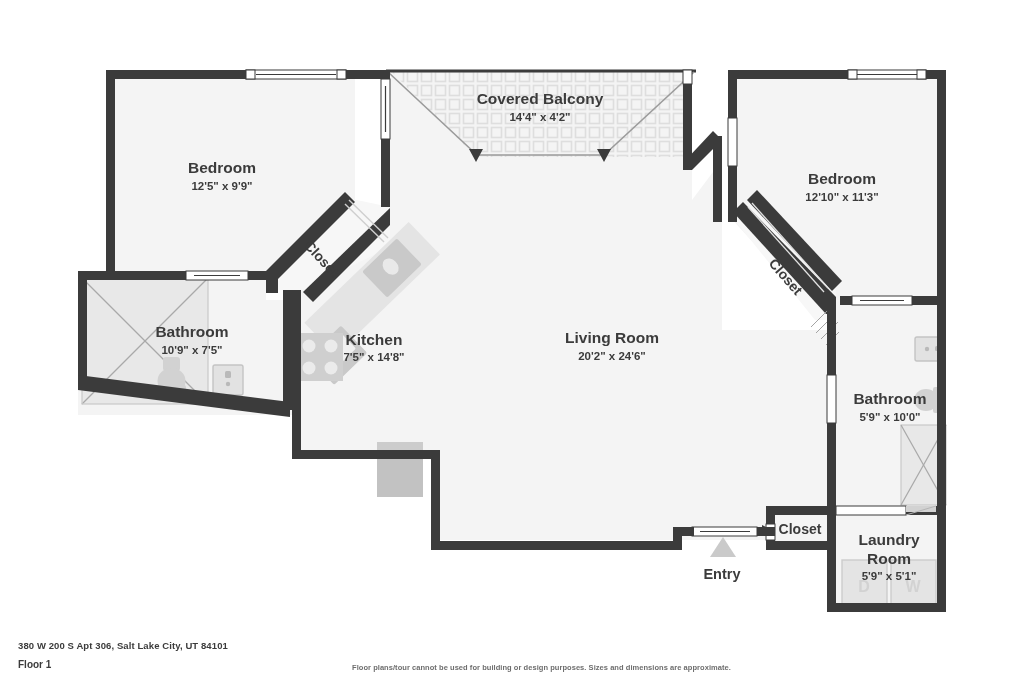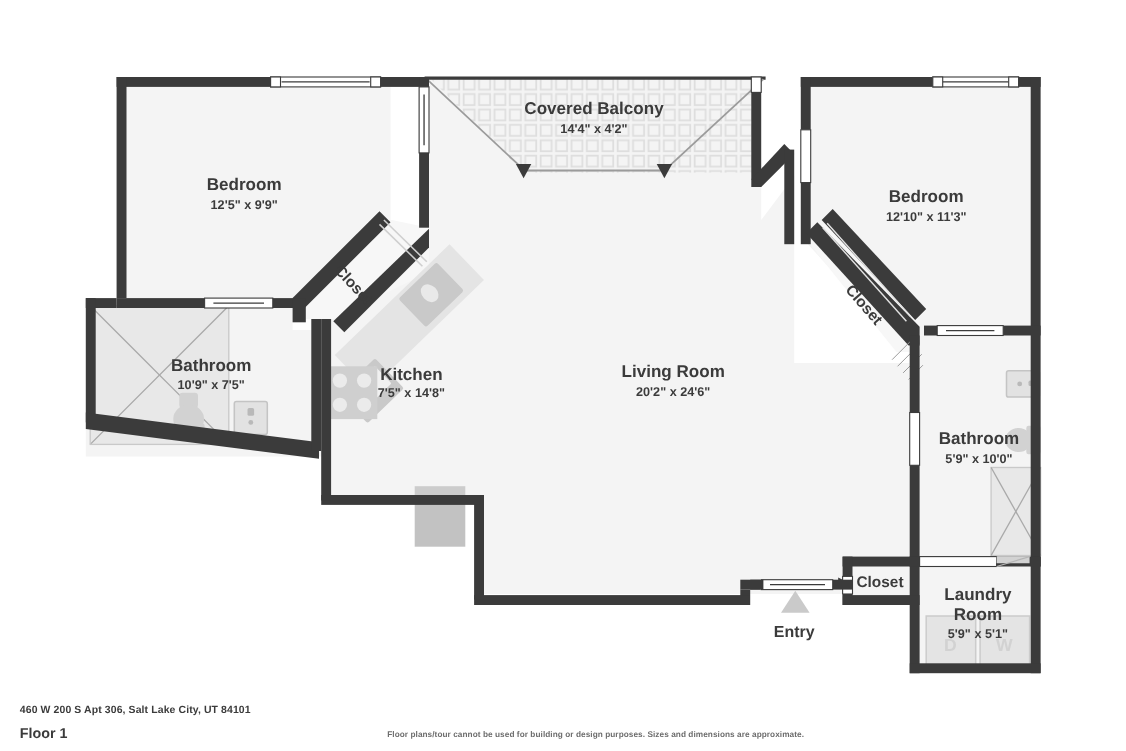--- a/index.html
+++ b/index.html
@@ -66,21 +66,21 @@
     top: 640px;
     font-size: 9.5px;
     font-weight: bold;
     color: #3b3b3b;
     letter-spacing: 0.1px;
   }
   .footer-floor {
     position: absolute;
     left: 18px;
     top: 659px;
-    font-size: 13px;
+    font-size: 10px;
     font-weight: bold;
     color: #3b3b3b;
   }
   .footer-disclaimer {
     position: absolute;
     left: 352px;
     top: 663px;
     font-size: 7.5px;
     font-weight: bold;
     color: #6d6d6d;
@@ -371,15 +371,15 @@
     <text class="closet-name" x="318" y="262" transform="rotate(47 318 262)">Closet</text>
     <text class="closet-name" x="782" y="280" transform="rotate(49 782 280)">Closet</text>
     <text class="closet-name" x="800" y="534">Closet</text>
 
     <text class="entry-name" x="722" y="579">Entry</text>
   </g>
 
 </svg>
 </div>
 
-<div class="footer-address">460 W 200 S Apt 306, Salt Lake City, UT 84101</div>
+<div class="footer-address">380 W 200 S Apt 306, Salt Lake City, UT 84101</div>
 <div class="footer-floor">Floor 1</div>
 <div class="footer-disclaimer">Floor plans/tour cannot be used for building or design purposes. Sizes and dimensions are approximate.</div>
 
 </body></html>

